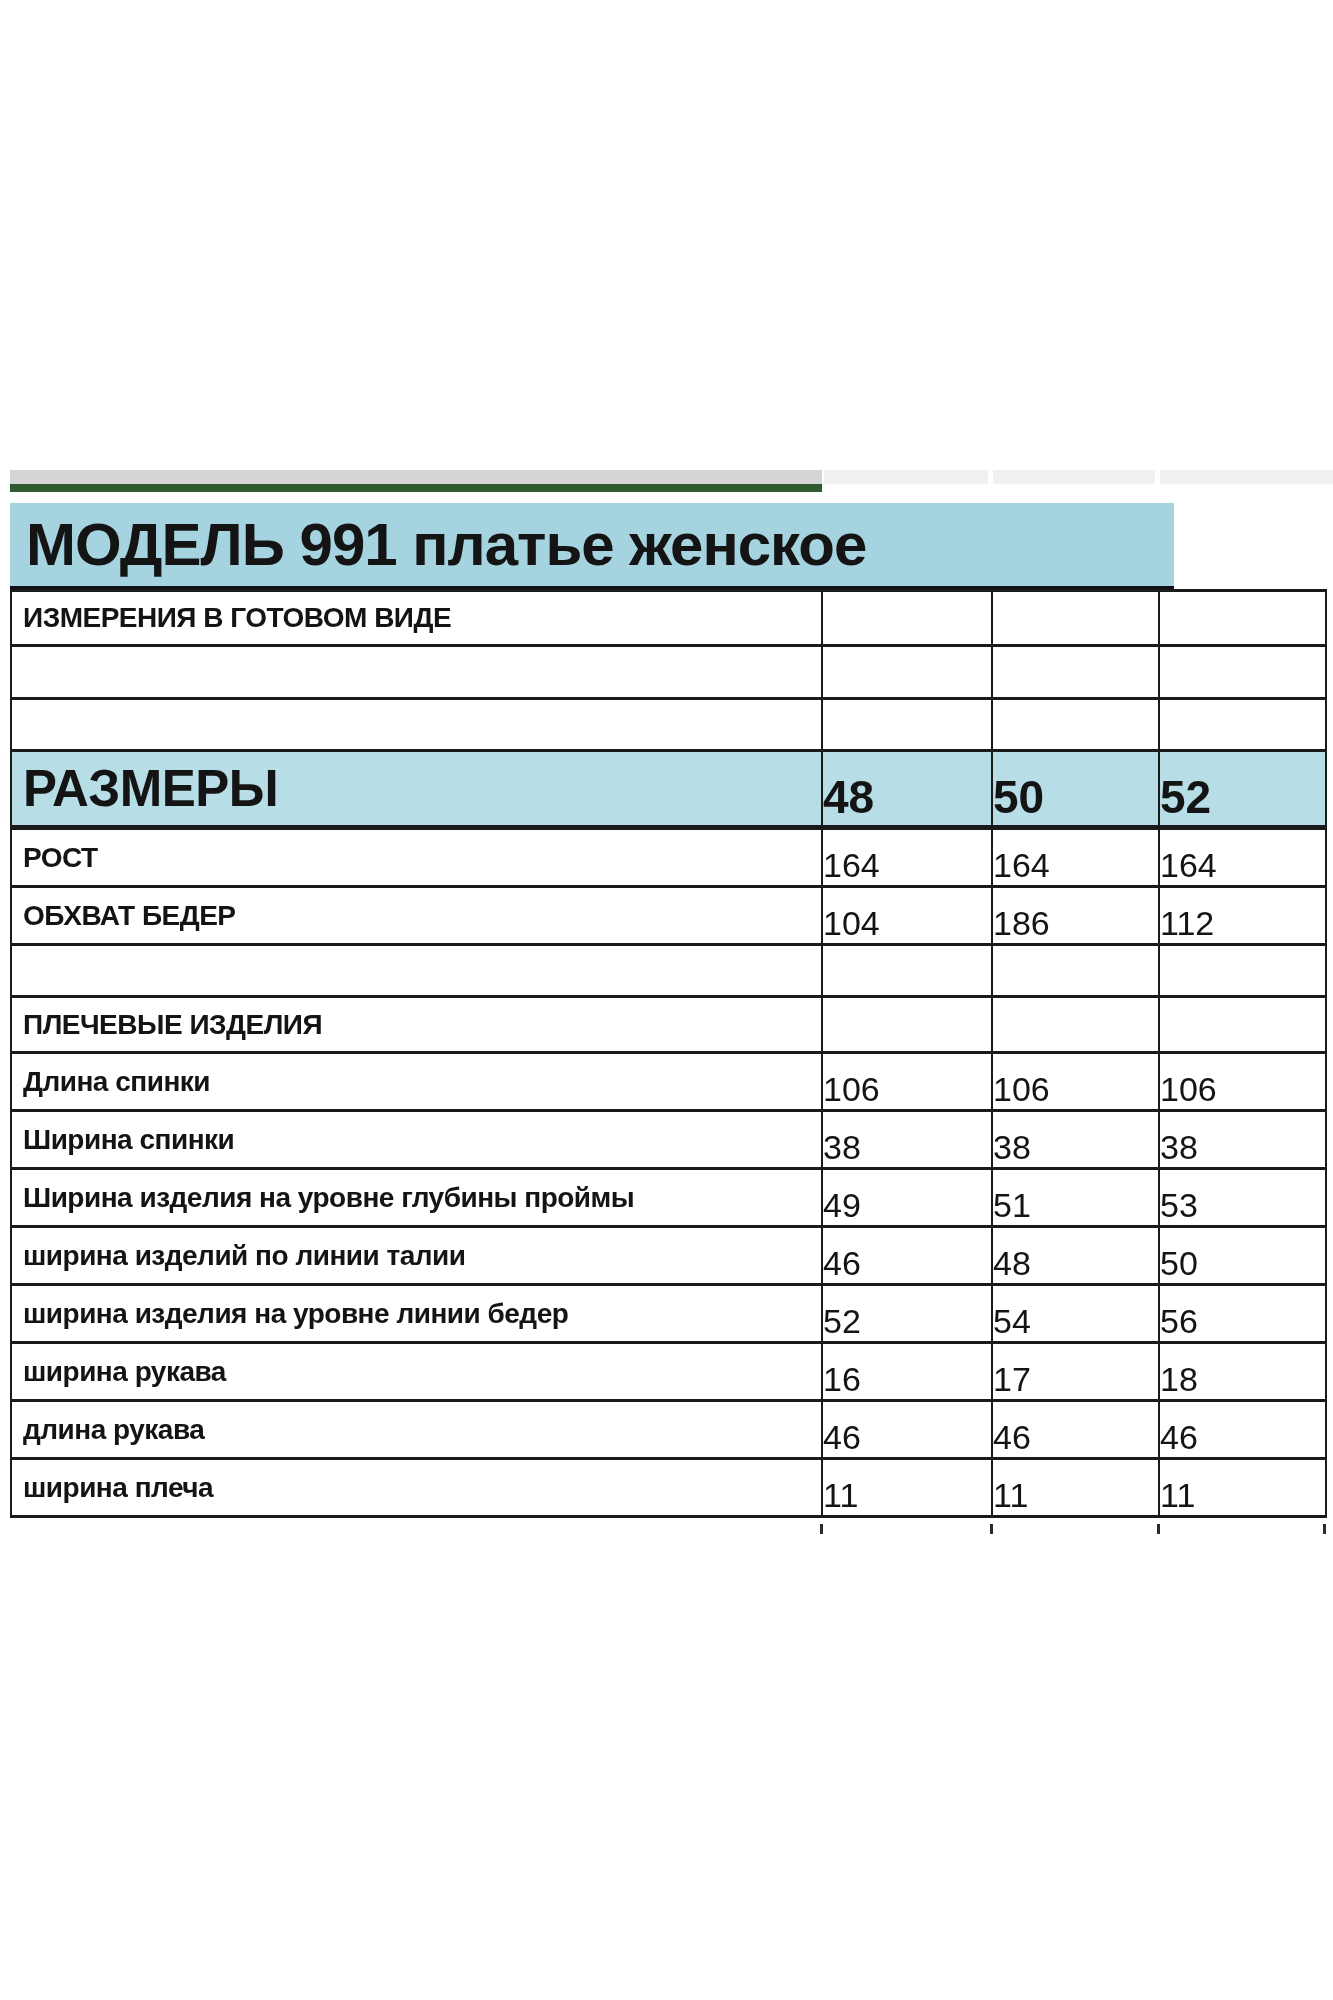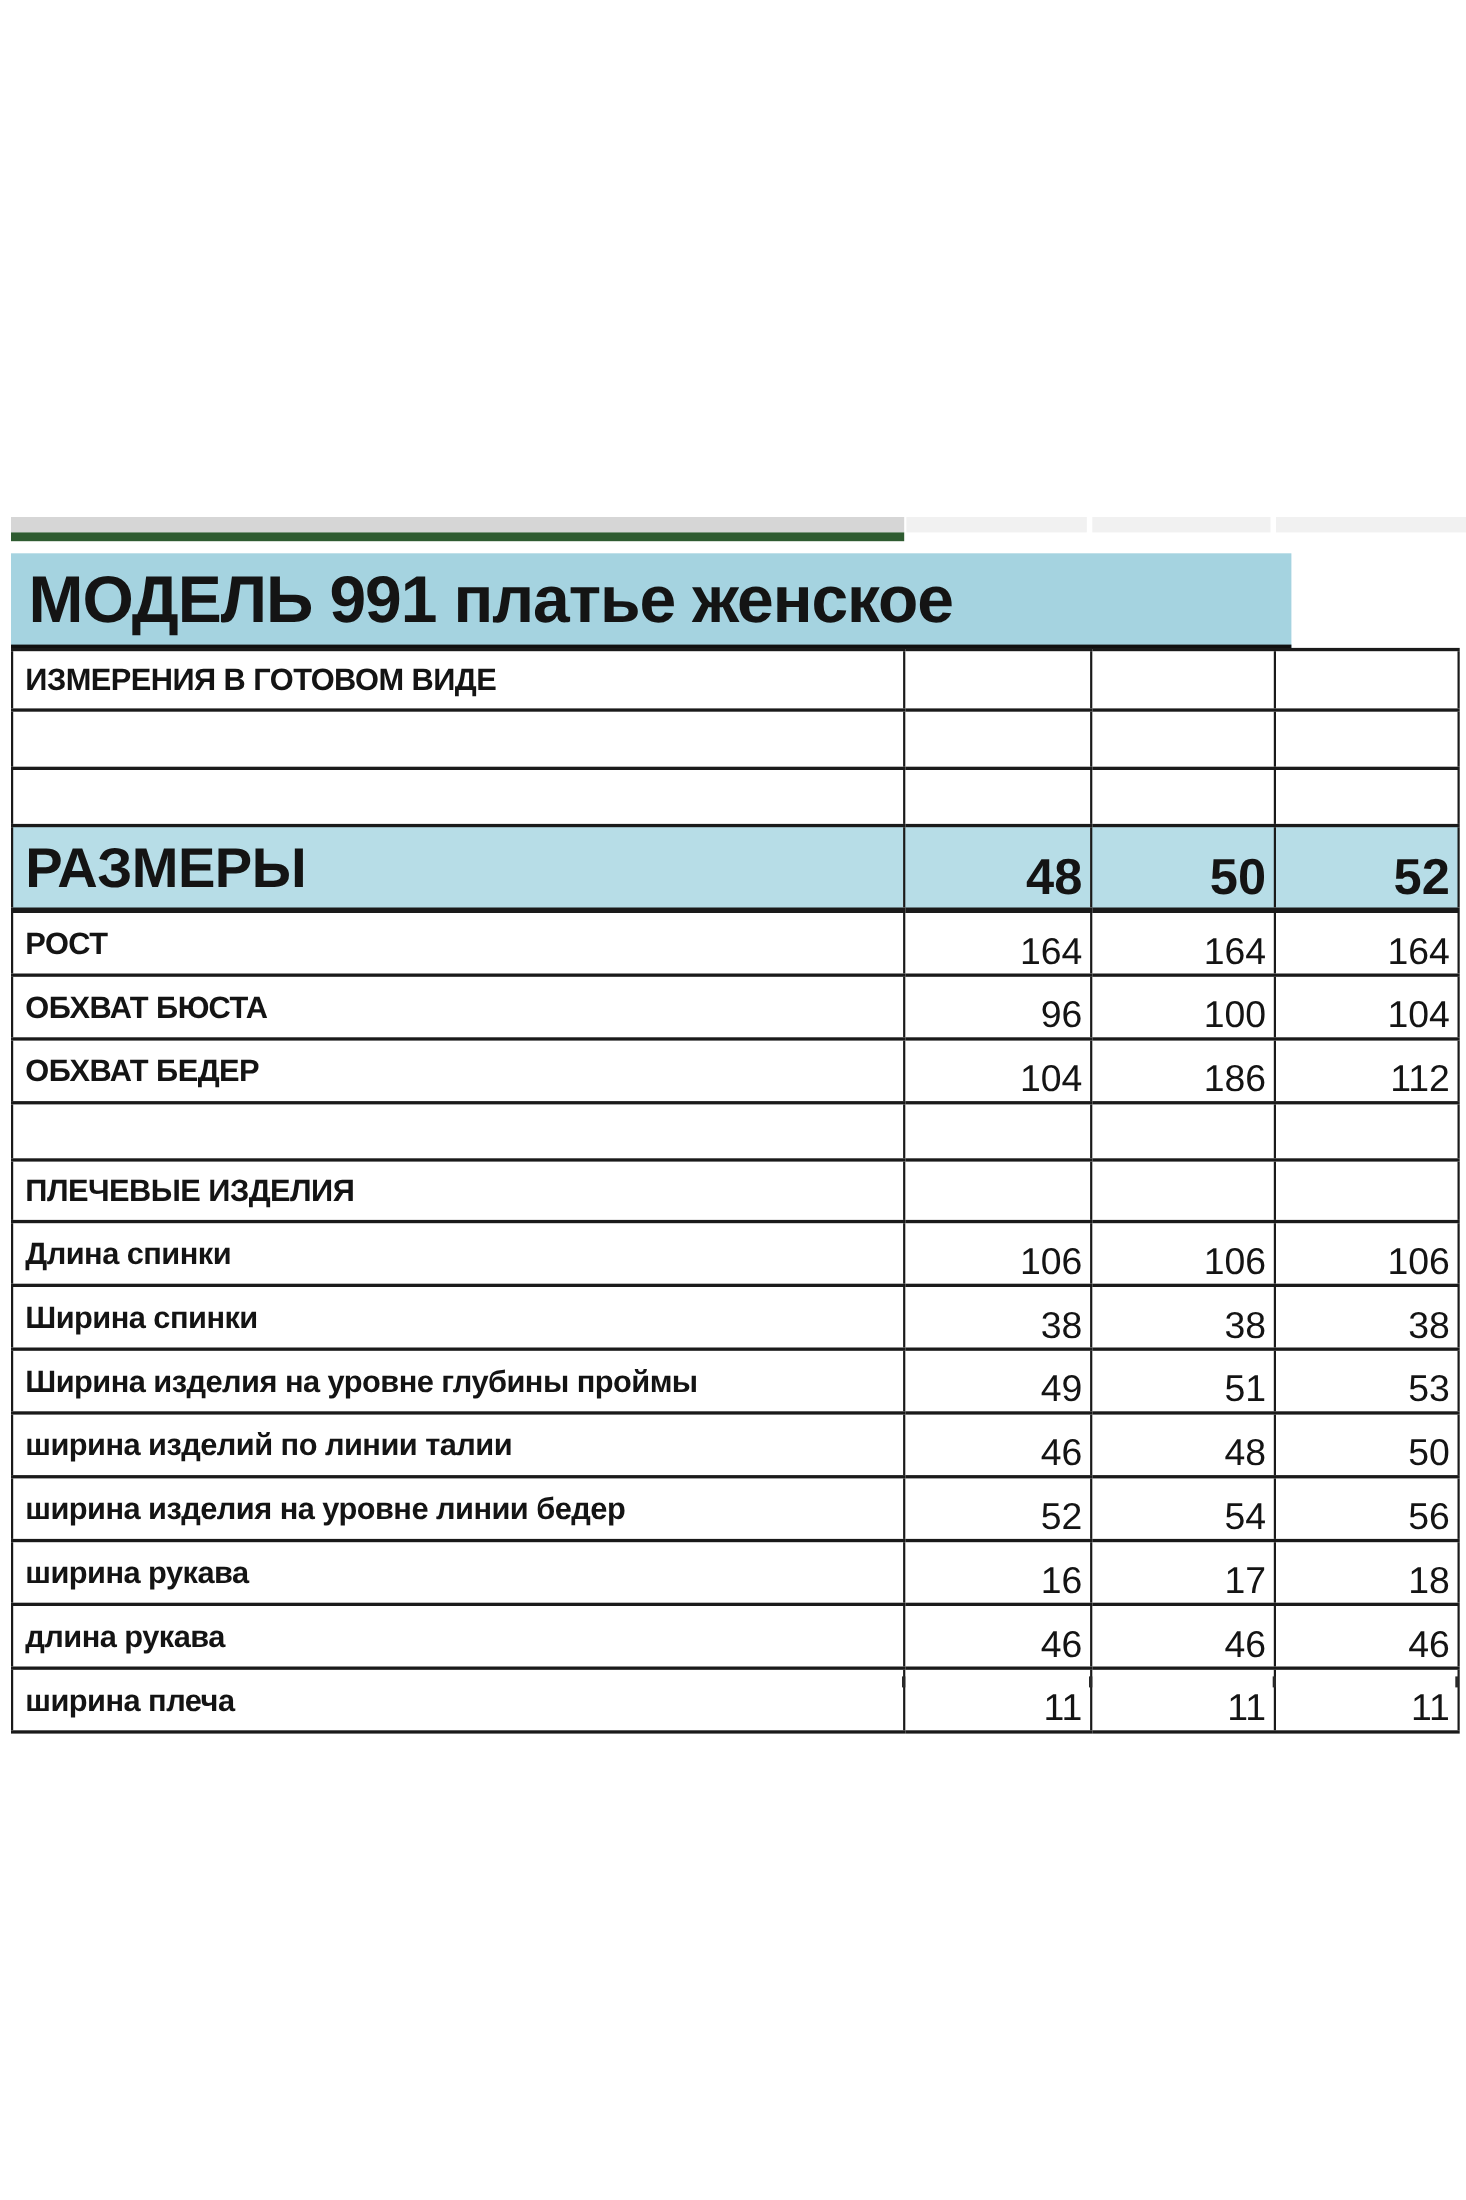--- a/index.html
+++ b/index.html
@@ -34,21 +34,21 @@
     border-top-width:3px;border-bottom-width:3px;
     vertical-align:middle;
     background:#ffffff;
     overflow:hidden;white-space:nowrap;
   }
   .size-table td.label{
     text-align:left;padding:0 8px 0 11px;
     font-weight:bold;font-size:28px;letter-spacing:-0.5px;
   }
   .size-table td.val{
-    text-align:right;padding:16px 7px 0 0;
+    text-align:left;padding:16px 7px 0 0;
     font-weight:normal;font-size:34px;
   }
   tr.sizes td{background:var(--sizes-blue);border-bottom-width:5px;}
   tr.sizes td.label{font-size:51px;}
   tr.sizes td.val{font-weight:bold;font-size:46px;}
   
   .stub{position:absolute;top:1524px;width:3px;height:10px;background:#2a2a2a;}
 </style>
 </head>
 <body>
@@ -93,26 +93,20 @@
     <td class="label"><span class="txt">РАЗМЕРЫ</span></td>
     <td class="val"><span class="txt">48</span></td>
     <td class="val"><span class="txt">50</span></td>
     <td class="val"><span class="txt">52</span></td>
   </tr>
       <tr style="height: 55px;">
     <td class="label"><span class="txt">РОСТ</span></td>
     <td class="val"><span class="txt">164</span></td>
     <td class="val"><span class="txt">164</span></td>
     <td class="val"><span class="txt">164</span></td>
-  </tr>
-      <tr style="height: 53px;">
-    <td class="label"><span class="txt">ОБХВАТ БЮСТА</span></td>
-    <td class="val"><span class="txt">96</span></td>
-    <td class="val"><span class="txt">100</span></td>
-    <td class="val"><span class="txt">104</span></td>
   </tr>
       <tr style="height: 52px;">
     <td class="label"><span class="txt">ОБХВАТ БЕДЕР</span></td>
     <td class="val"><span class="txt">104</span></td>
     <td class="val"><span class="txt">186</span></td>
     <td class="val"><span class="txt">112</span></td>
   </tr>
       <tr style="height: 52px;">
     <td class="label"><span class="txt"></span></td>
     <td class="val"><span class="txt"></span></td>

